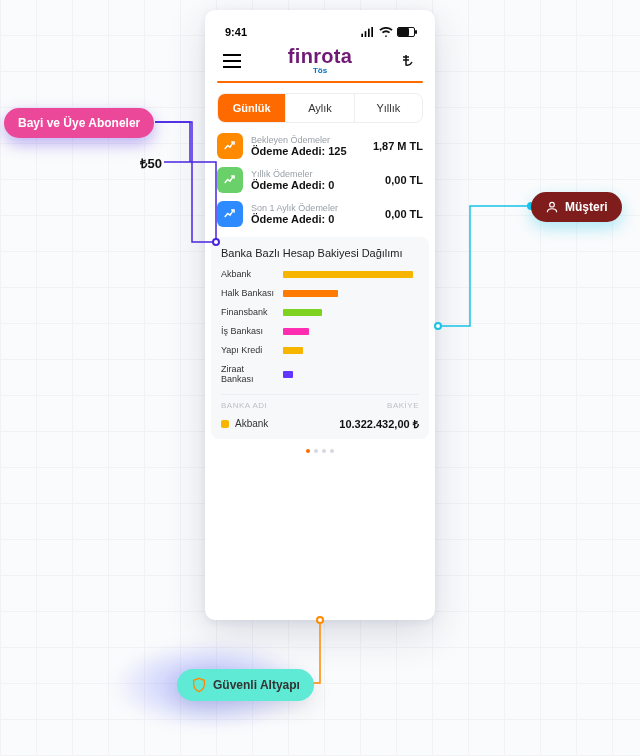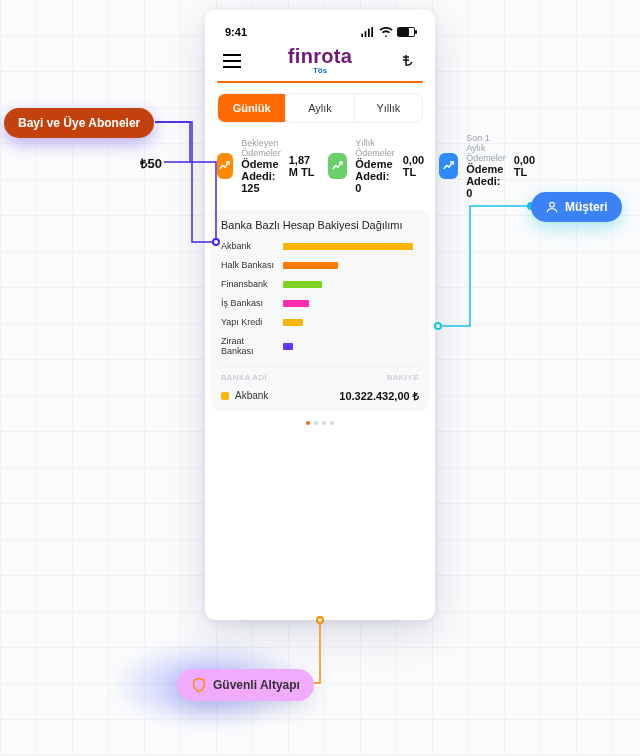--- a/index.html
+++ b/index.html
@@ -36,21 +36,21 @@
   .logo { text-align:center; }
   .logo .brand { font-size:20px; font-weight:700; color:#701a75; letter-spacing:.3px; line-height:1;}
   .logo .sub { font-size:8px; font-weight:700; color:#0071c5; }
   .divider { height:2px; background:#ff6a00; margin:4px 0 10px 0; border-radius:2px;}
 
   .seg { display:flex; border:1px solid #eee; border-radius:8px; overflow:hidden; background:#fff;}
   .seg > div { flex:1; text-align:center; font-size:11px; padding:8px 0; color:#333; border-left:1px solid #eee;}
   .seg > div:first-child{ border-left:none;}
   .seg > .sel { background:#ff6a00; color:#fff; font-weight:600;}
 
-  .stats { margin-top:10px; display:flex; gap:8px;}
+  .stats { margin-top:10px; display:flex; flex-direction:column; gap:8px;}
   .stat { display:flex; align-items:center; gap:8px;}
   .stat .ic { width:26px; height:26px; border-radius:6px; display:flex; align-items:center; justify-content:center;}
   .stat .txt { flex:1; }
   .stat .t1 { font-size:9px; color:#9aa0a8; }
   .stat .t2 { font-size:11px; font-weight:700; color:#111;}
   .stat .amt { font-size:11px; font-weight:700; color:#111;}
 
   .section { background:#f7f8f9; margin:10px -6px 0 -6px; padding:10px 10px 8px 10px; border-radius:8px;}
   .section h3 { font-size:11px; font-weight:400; color:#222; margin-bottom:10px;}
   .row { display:flex; align-items:center; gap:6px; margin-bottom:9px;}
@@ -64,23 +64,23 @@
   .trow .bal { font-size:11px; font-weight:700; color:#111;}
 
   .pager { display:flex; gap:4px; justify-content:center; margin-top:10px;}
   .pager span{width:4px;height:4px;border-radius:50%;background:#d6d9df;}
   .pager span.on{background:#ff6a00;}
 
   .node { position:absolute; width:8px; height:8px; border:2px solid; border-radius:50%; background:#fff; z-index:5;}
 
   
   .pill { position:absolute; color:#fff; font-size:12px; font-weight:600; padding:8px 14px; border-radius:16px; z-index:6; display:flex; align-items:center; gap:6px;}
-  .pill.purple{ background:#c2410c; box-shadow:0 6px 16px rgba(74,37,225,.35);}
-  .pill.cyan{ background:#3b82f6; box-shadow:0 6px 16px rgba(23,194,232,.35);}
-  .pill.white{ background:#f0abfc; color:#333; box-shadow:0 8px 20px rgba(30,40,90,.12);}
+  .pill.purple{ background:#ec4899; box-shadow:0 6px 16px rgba(74,37,225,.35);}
+  .pill.cyan{ background:#7f1d1d; box-shadow:0 6px 16px rgba(23,194,232,.35);}
+  .pill.white{ background:#5eead4; color:#333; box-shadow:0 8px 20px rgba(30,40,90,.12);}
   .pill.white .sh{ color:#ff8a00;}
 
   .badge50 { position:absolute; left:140px; top:154px; font-size:13px; font-weight:800; color:#111; z-index:6;}
 
   svg.conn{position:absolute;overflow:visible;z-index:4;}
 
   .glow {
     position:absolute;
     left:110px; top:640px;
     width:200px; height:90px;

